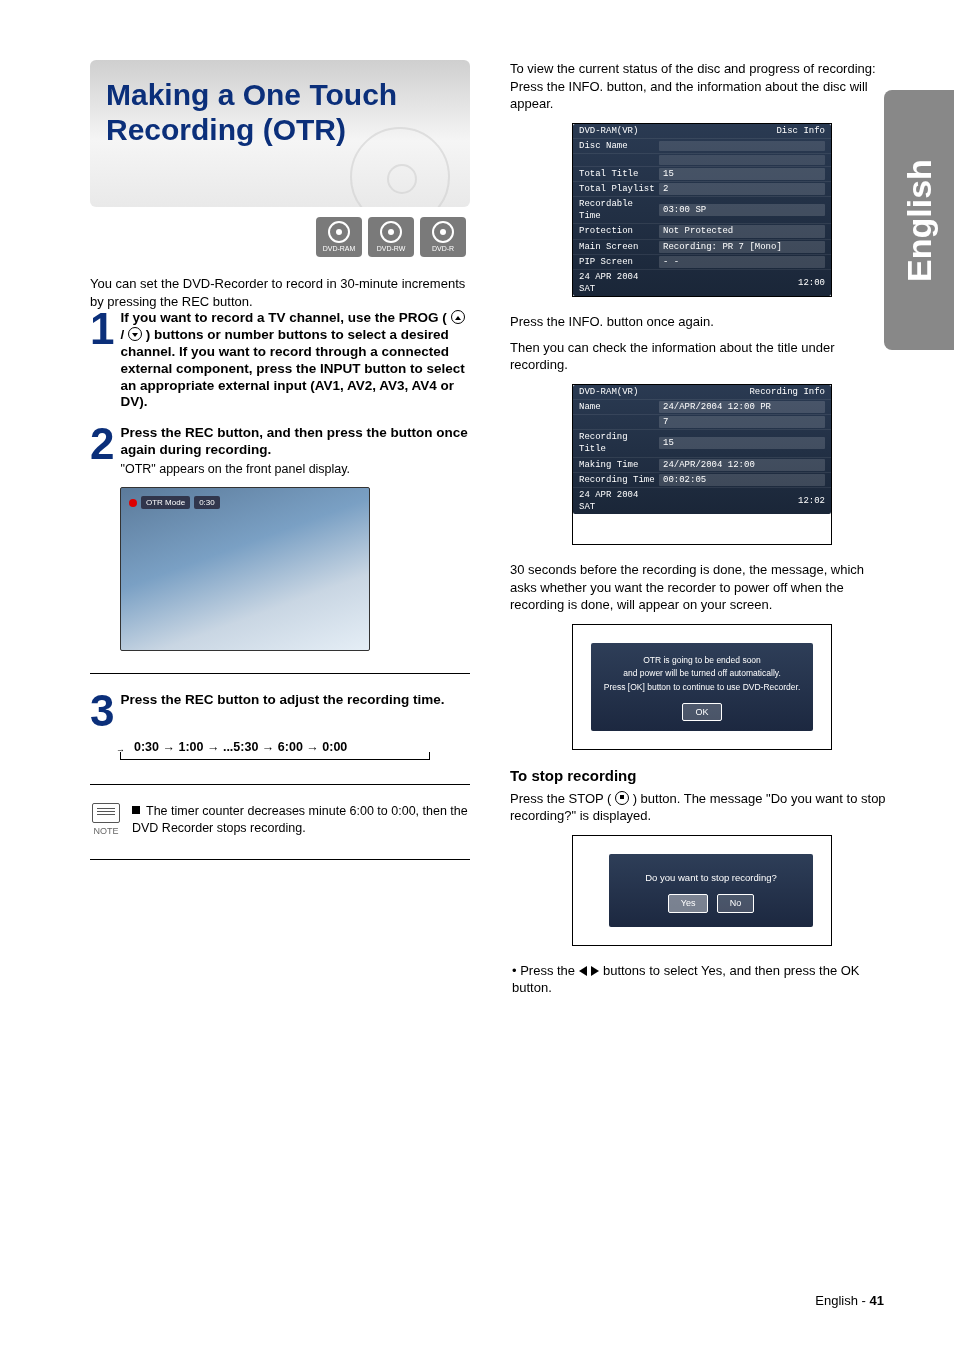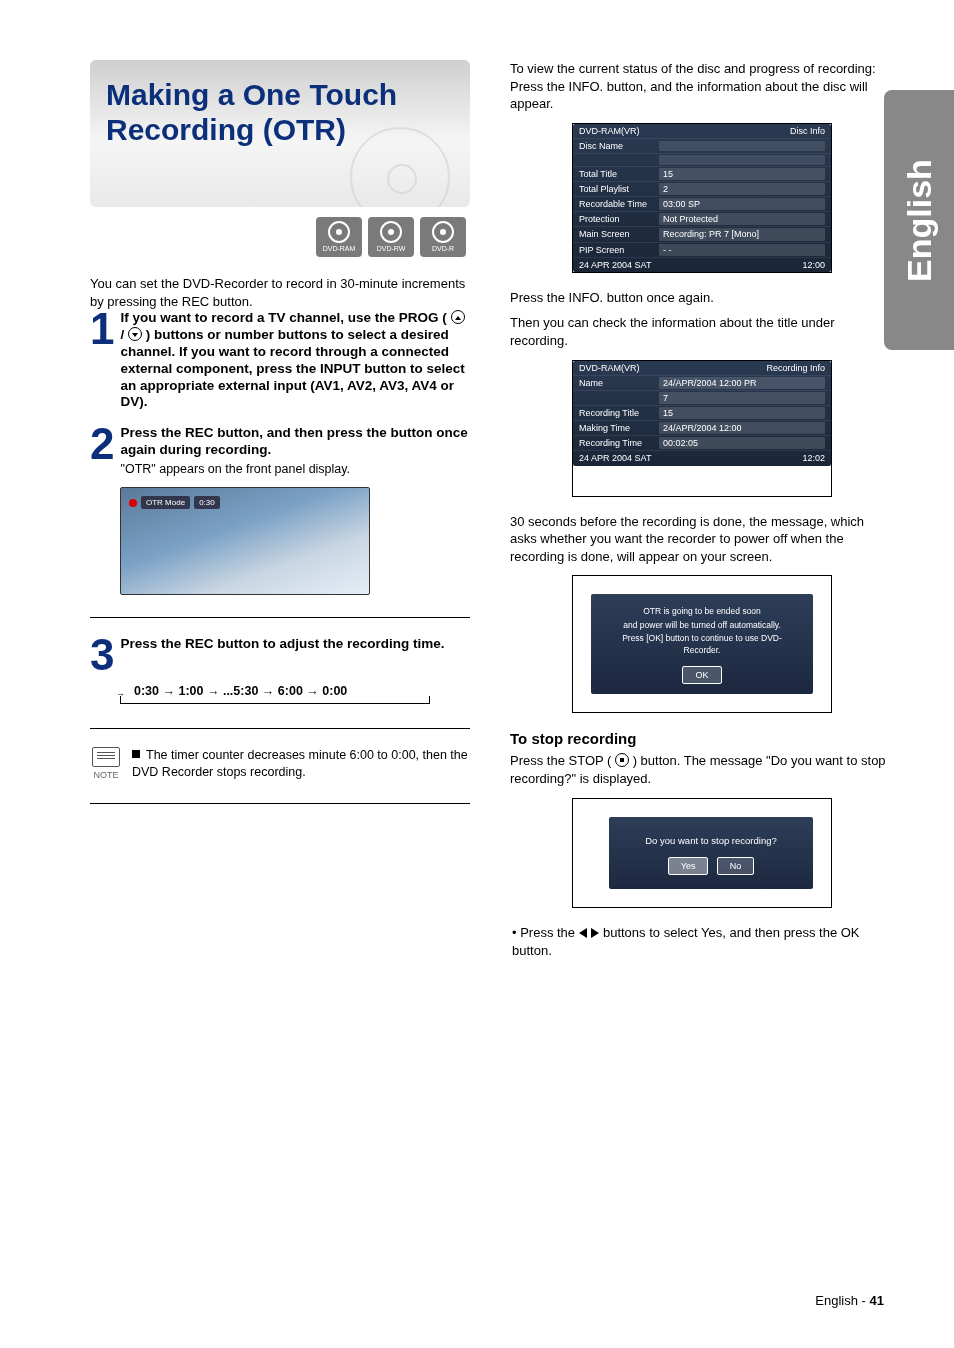--- a/index.html
+++ b/index.html
@@ -117,21 +117,21 @@
   .step-body .sub {
     font-weight: normal;
     font-size: 12.5px;
     line-height: 1.3;
     display: block;
     margin-top: 2px;
   }
 
   .otr-img {
     width: 250px;
-    height: 108px;
+    height: 164px;
     margin: 10px 0 10px 30px;
     background: linear-gradient(160deg, #5b7a9a 0%, #7aa0c4 40%, #c9d6e3 70%, #e5eef6 100%);
     border: 1px solid #333;
     position: relative;
     border-radius: 2px;
   }
   .otr-label {
     position: absolute;
     top: 8px; left: 8px;
     display: flex;
@@ -226,36 +226,37 @@
     font-size: 9px;
     border-radius: 2px;
     overflow: hidden;
   }
   .info-row {
     display: flex;
     border-top: 1px solid rgba(255,255,255,0.08);
     padding: 1px 6px;
     min-height: 13px;
     align-items: center;
+    font-family: Liberation Mono, monospace;
   }
   .info-row:first-child { border-top: none; }
   .info-row .lab { flex: 0 0 80px; }
   .info-row .val { flex: 1; background: rgba(255,255,255,0.15); padding: 0 4px; border-radius: 1px; }
   .info-row .val.blank { background: rgba(255,255,255,0.12); min-height: 10px; }
   .info-row .rgt { margin-left: auto; }
   .info-head .lab { color: #fff; }
   .info-head .rgt { color: #fff; }
 
   .panel.msg { padding: 18px; }
   .msg-box {
     background: linear-gradient(180deg, #2e3e58 0%, #1c2840 100%);
     color: #fff;
     font-size: 8.5px;
     text-align: center;
-    padding: 12px 24px 10px;
+    padding: 12px 6px 10px;
     border-radius: 2px;
   }
   .msg-box .line { margin-bottom: 2px; }
   .ok-btn {
     display: inline-block;
     margin-top: 8px;
     padding: 2px 12px;
     background: rgba(255,255,255,0.2);
     border: 1px solid #fff;
     border-radius: 2px;

